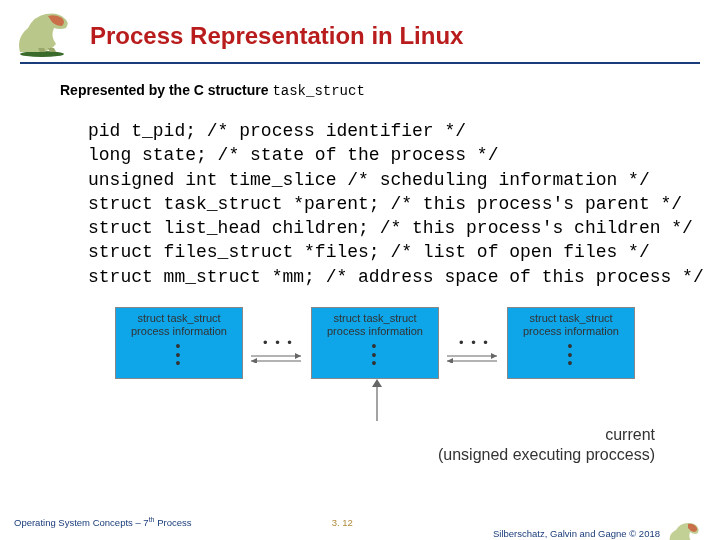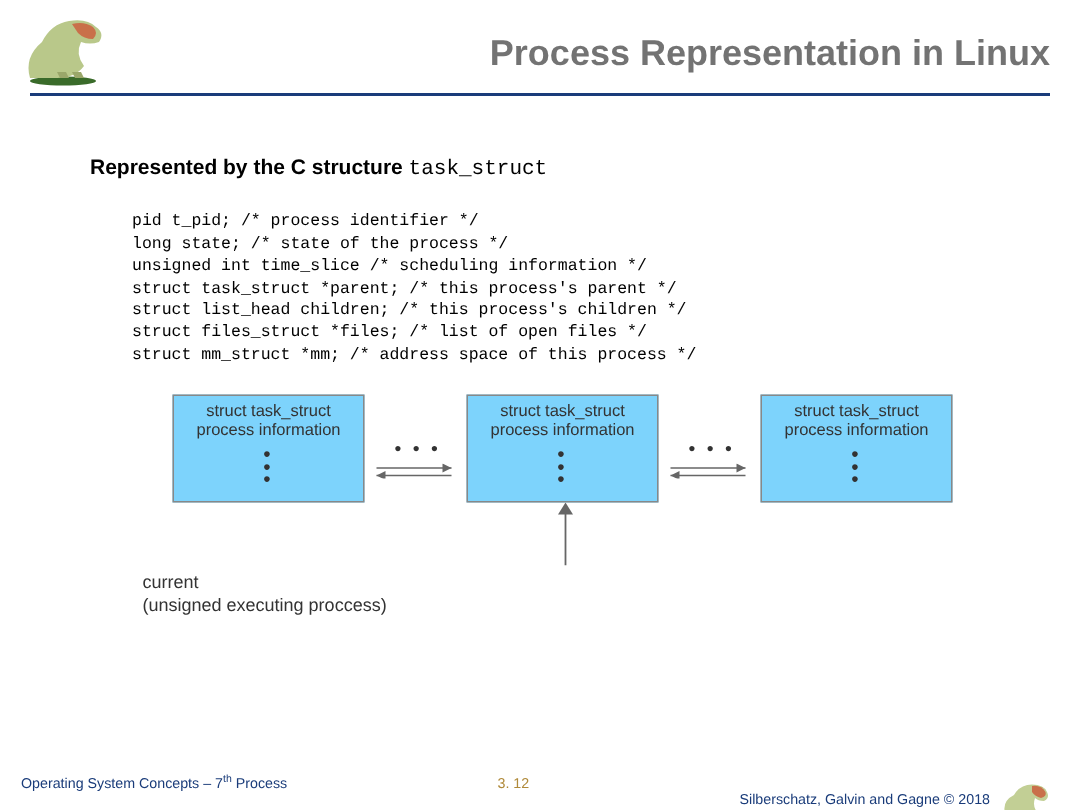--- a/index.html
+++ b/index.html
@@ -23,48 +23,47 @@
     align-items: center;
     padding: 8px 20px 0 10px;
   }
   .dino-left {
     width: 80px;
     height: 50px;
     flex: 0 0 auto;
   }
   .title {
     flex: 1;
-    text-align: right;
-    color: #737373;
+    text-align: left;
+    color: #b91c1c;
     font-weight: bold;
     font-size: 24px;
     padding-top: 6px;
   }
   .rule {
     border: none;
     border-top: 2px solid #1a3c7a;
     margin: 4px 20px 0 20px;
   }
   .content {
     flex: 1;
     padding: 18px 30px 0 60px;
     color: #000;
-    margin-top: 21px;
   }
   .intro {
     font-size: 14px;
     font-weight: bold;
   }
   .intro .mono {
     font-family: "Courier New", monospace;
     font-weight: normal;
   }
   .codeblock {
     font-family: "Courier New", monospace;
-    font-size: 11px;
+    font-size: 18px;
     white-space: pre;
     margin: 20px 0 0 28px;
     line-height: 1.35;
   }
   .diagram {
     margin: 18px auto 0 auto;
     width: 560px;
     height: 165px;
     position: relative;
   }
@@ -72,21 +71,21 @@
     position: absolute;
     top: 0;
     width: 128px;
     height: 72px;
     border: 1px solid #888;
     text-align: center;
     font-size: 11px;
     color: #333;
     padding-top: 4px;
     line-height: 1.2;
-    background: #7dd3fc;
+    background: #0ea5e9;
   }
   .tsbox .dots {
     font-size: 14px;
     letter-spacing: 2px;
     line-height: 0.6;
     margin-top: 4px;
   }
   .box1 { left: 20px; }
   .box2 { left: 216px; }
   .box3 { left: 412px; }
@@ -111,22 +110,22 @@
     position: absolute;
     left: 276px;
     top: 72px;
     width: 12px;
     height: 42px;
   }
   .caption {
     position: absolute;
     top: 118px;
     width: 100%;
-    text-align: left;
-    font-size: 12px;
+    text-align: right;
+    font-size: 16px;
     color: #333;
     line-height: 1.25;
   }
   .footer {
     position: absolute;
     left: 0; right: 0; bottom: 0;
     height: 30px;
     display: flex;
     align-items: center;
     padding: 0 14px 6px 14px;

